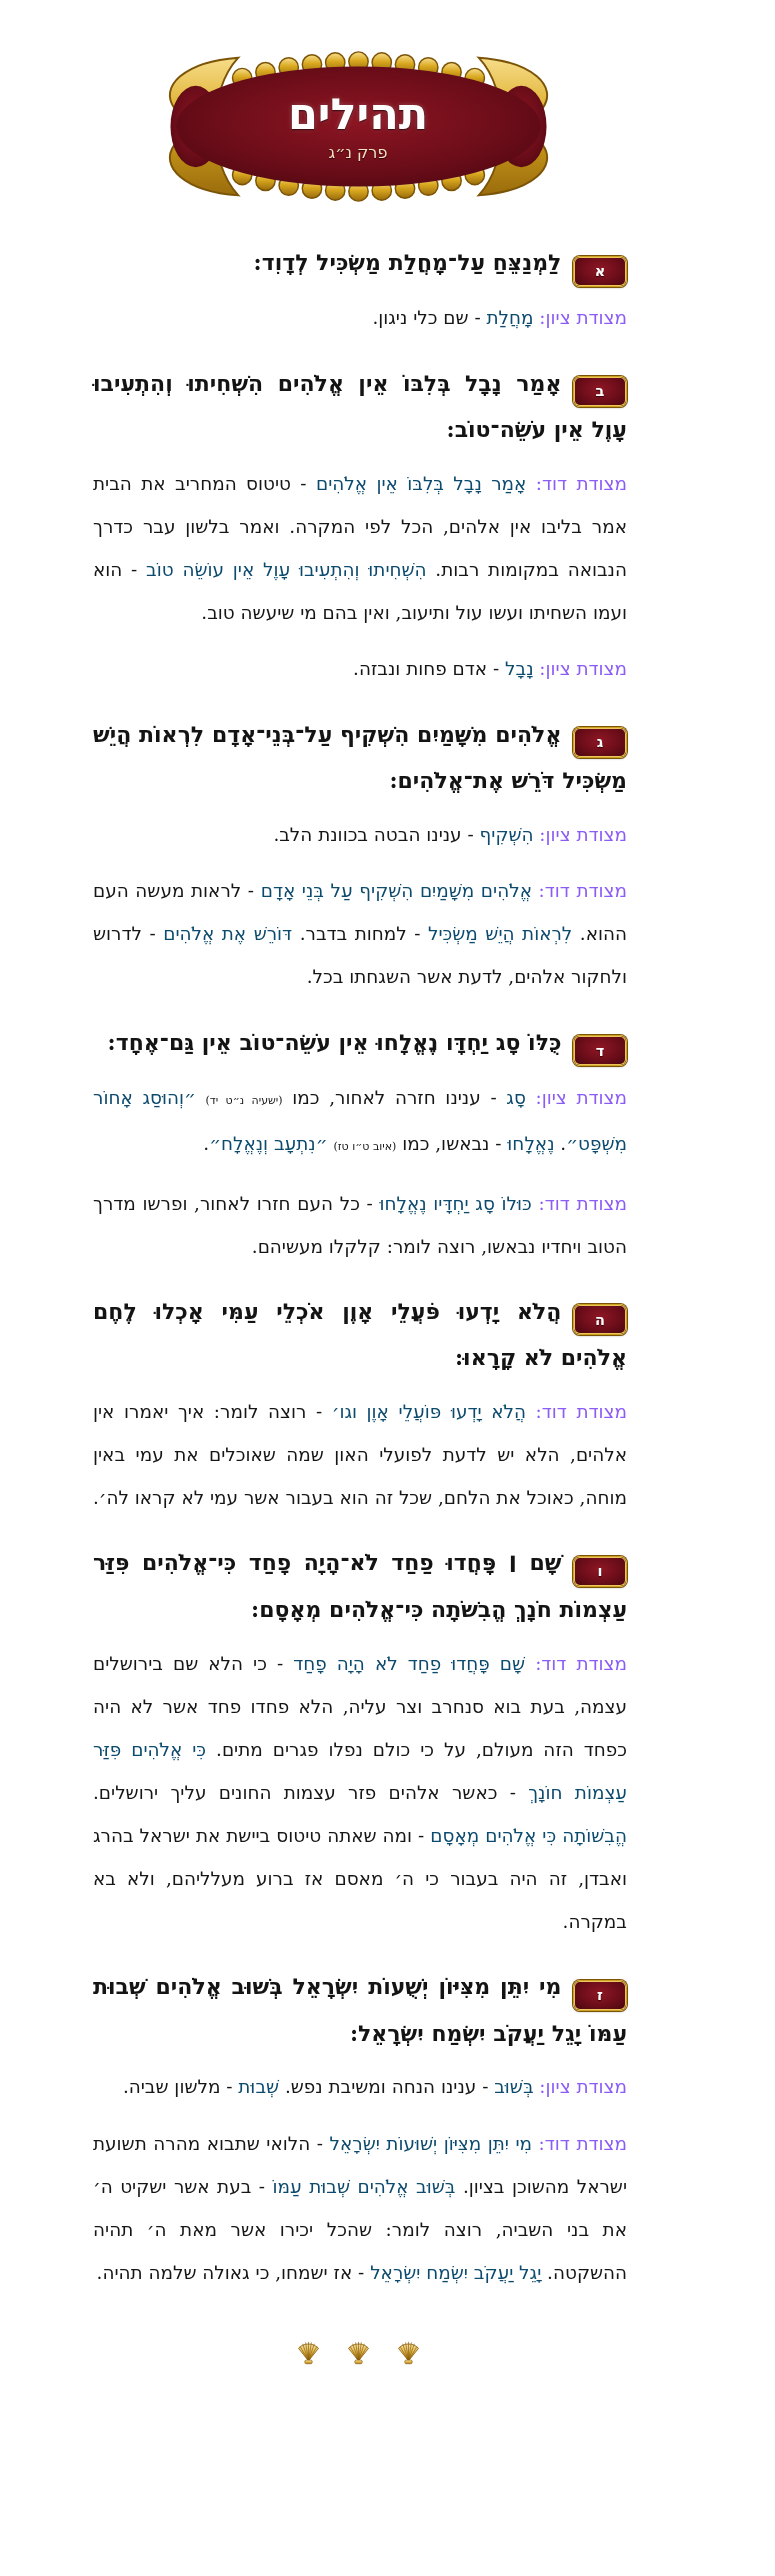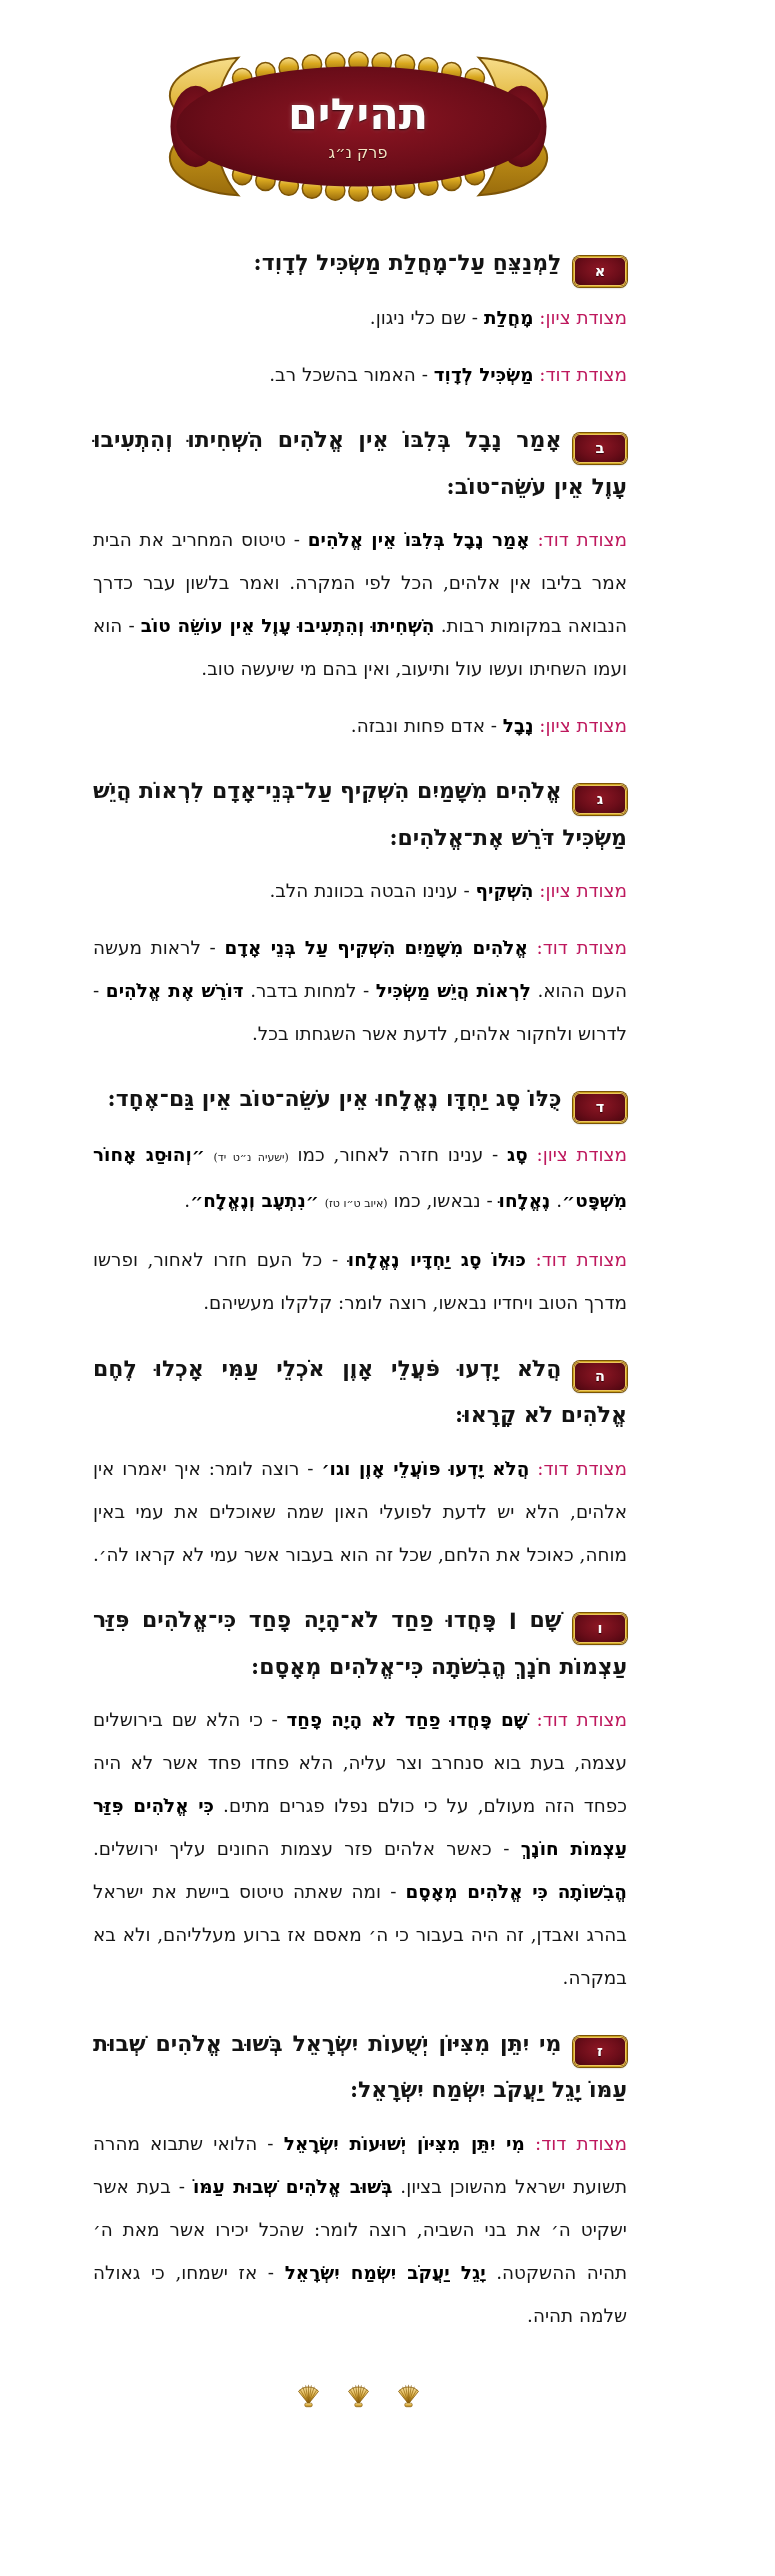--- a/index.html
+++ b/index.html
@@ -22,22 +22,22 @@
   .verse-line{font-size:22px;font-weight:bold;color:#141414;line-height:45px;
     text-align:justify;margin:0 0 9.7px 0;}
   .verse-badge{display:inline-flex;align-items:center;justify-content:center;
     width:52px;height:29px;border-radius:6.8px;vertical-align:-5.8px;margin-left:11.6px;
     background:radial-gradient(ellipse at 50% 42%,#8e1724 0%,#6b0d19 55%,#45060e 100%);
     border:1.9px solid #caa21f;
     box-shadow:0 0 0 1px #7c5407, inset 0 0 0 1px #ecc65d, 0 1px 1.9px rgba(0,0,0,.35);}
   .verse-badge .badge-letter{color:#ffffff;font-size:14.5px;font-weight:bold;line-height:1;
     text-shadow:0 1px 1px #30030a;}
   .commentary{font-size:18.4px;line-height:43px;text-align:justify;margin:0 0 13.6px 0;color:#161616;}
-  .commentary .clabel{color:#be185d;}
-  .commentary b{font-weight:bold;color:#000000;}
+  .commentary .clabel{color:#8b5cf6;}
+  .commentary b{font-weight:normal;color:#0c4a6e;}
   .commentary .cite-ref{font-size:11px;}
 
   
   .footer{display:flex;justify-content:center;align-items:center;gap:23px;padding:25px 0 33px 0;}
   .footer svg{display:block;}
   .hidden-defs{position:absolute;width:0;height:0;overflow:hidden;}
 </style>
 </head>
 <body>
 
@@ -102,21 +102,20 @@
   <main class="content">
     <div id="verses">
   <section class="verse-section">
     <p class="verse-line">
       <span class="verse-badge">
         <span class="badge-letter">א</span>
       </span><span class="verse-text">לַמְנַצֵּחַ עַל־מָחֲלַת מַשְׂכִּיל לְדָוִד:</span>
     </p>
     <div class="commentaries">
             <p class="commentary"><span class="clabel">מצודת ציון: </span><b>מָחֲלַת</b><span> - שם כלי ניגון.</span></p>
-            <p class="commentary"><span class="clabel">מצודת דוד: </span><b>מַשְׂכִּיל לְדָוִד</b><span> - האמור בהשכל רב.</span></p>
           </div>
   </section>
 
   <section class="verse-section">
     <p class="verse-line">
       <span class="verse-badge">
         <span class="badge-letter">ב</span>
       </span><span class="verse-text">אָמַר נָבָל בְּלִבּוֹ אֵין אֱלֹהִים הִשְׁחִיתוּ וְהִתְעִיבוּ עָוֶל אֵין עֹשֵׂה־טוֹב:</span>
     </p>
     <div class="commentaries">
@@ -171,20 +170,21 @@
           </div>
   </section>
 
   <section class="verse-section">
     <p class="verse-line">
       <span class="verse-badge">
         <span class="badge-letter">ז</span>
       </span><span class="verse-text">מִי יִתֵּן מִצִּיּוֹן יְשֻׁעוֹת יִשְׂרָאֵל בְּשׁוּב אֱלֹהִים שְׁבוּת עַמּוֹ יָגֵל יַעֲקֹב יִשְׂמַח יִשְׂרָאֵל:</span>
     </p>
     <div class="commentaries">
+            <p class="commentary"><span class="clabel">מצודת ציון: </span><b>בְּשׁוּב</b><span> - ענינו הנחה ומשיבת נפש. </span><b>שְׁבוּת</b><span> - מלשון שביה.</span></p>
             <p class="commentary"><span class="clabel">מצודת דוד: </span><b>מִי יִתֵּן מִצִּיּוֹן יְשׁוּעוֹת יִשְׂרָאֵל</b><span> - הלואי שתבוא מהרה תשועת ישראל מהשוכן בציון. </span><b>בְּשׁוּב אֱלֹהִים שְׁבוּת עַמּוֹ</b><span> - בעת אשר ישקיט ה׳ את בני השביה, רוצה לומר: שהכל יכירו אשר מאת ה׳ תהיה ההשקטה. </span><b>יָגֵל יַעֲקֹב יִשְׂמַח יִשְׂרָאֵל</b><span> - אז ישמחו, כי גאולה שלמה תהיה.</span></p>
           </div>
   </section>
 </div>
   </main>
 
   <footer class="footer">
     <svg class="hidden-defs" aria-hidden="true">
       <defs>
         <linearGradient id="shellGrad" x1="0" y1="0" x2="0" y2="1">

